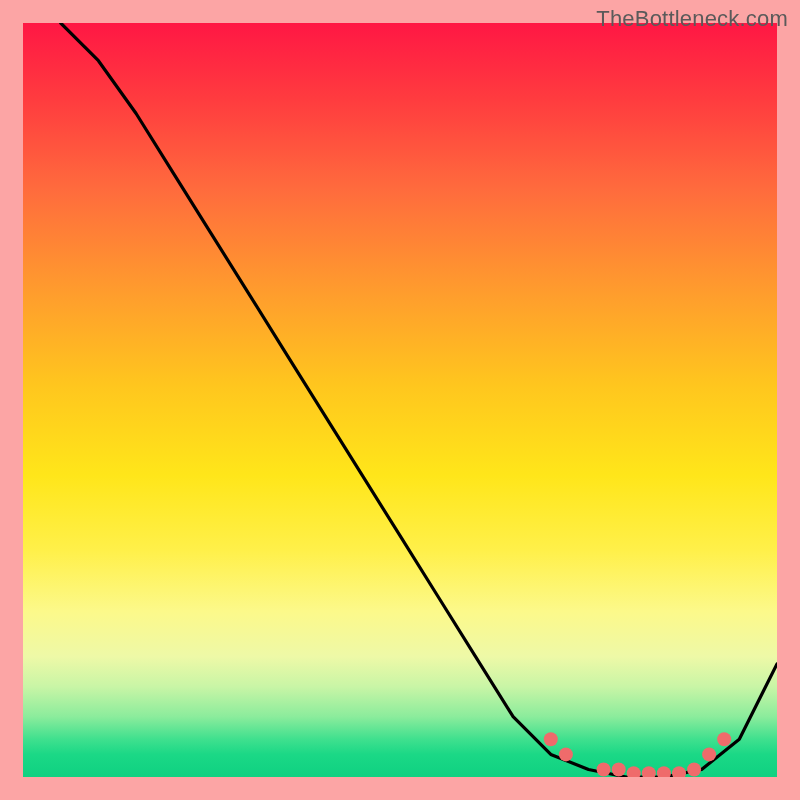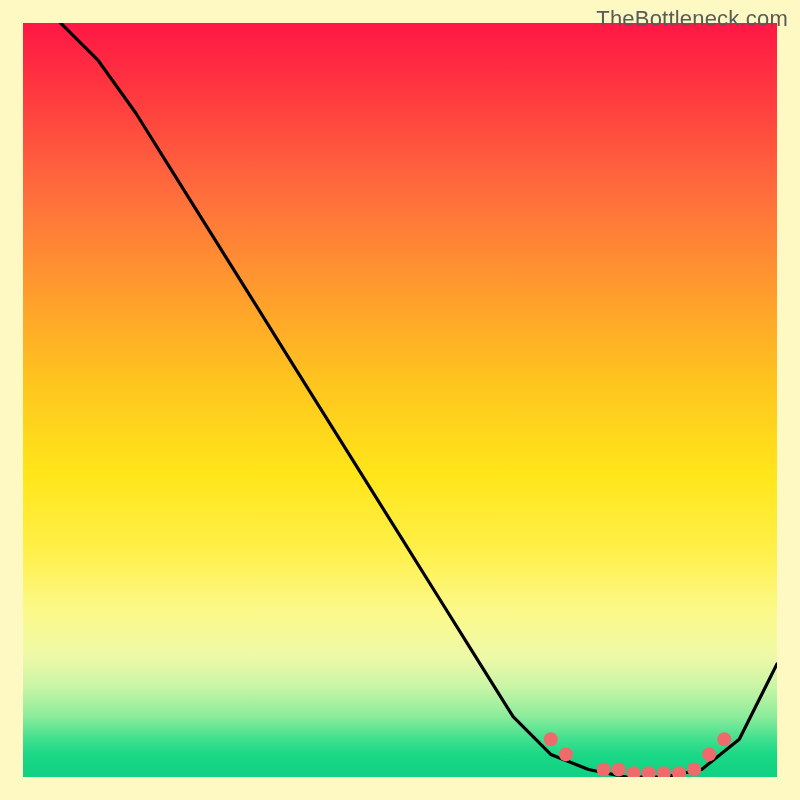--- a/index.html
+++ b/index.html
@@ -8,21 +8,21 @@
     width: 800px;
     height: 800px;
     background: #000;
     overflow: hidden;
     font-family: Arial, Helvetica, sans-serif;
   }
   .frame {
     position: relative;
     width: 800px;
     height: 800px;
-    background: #fef9c3;
+    background: #fca5a5;
   }
   .watermark {
     position: absolute;
     top: 6px;
     right: 12px;
     color: #5a5a5a;
     font-size: 22px;
     letter-spacing: 0.2px;
     z-index: 5;
   }

